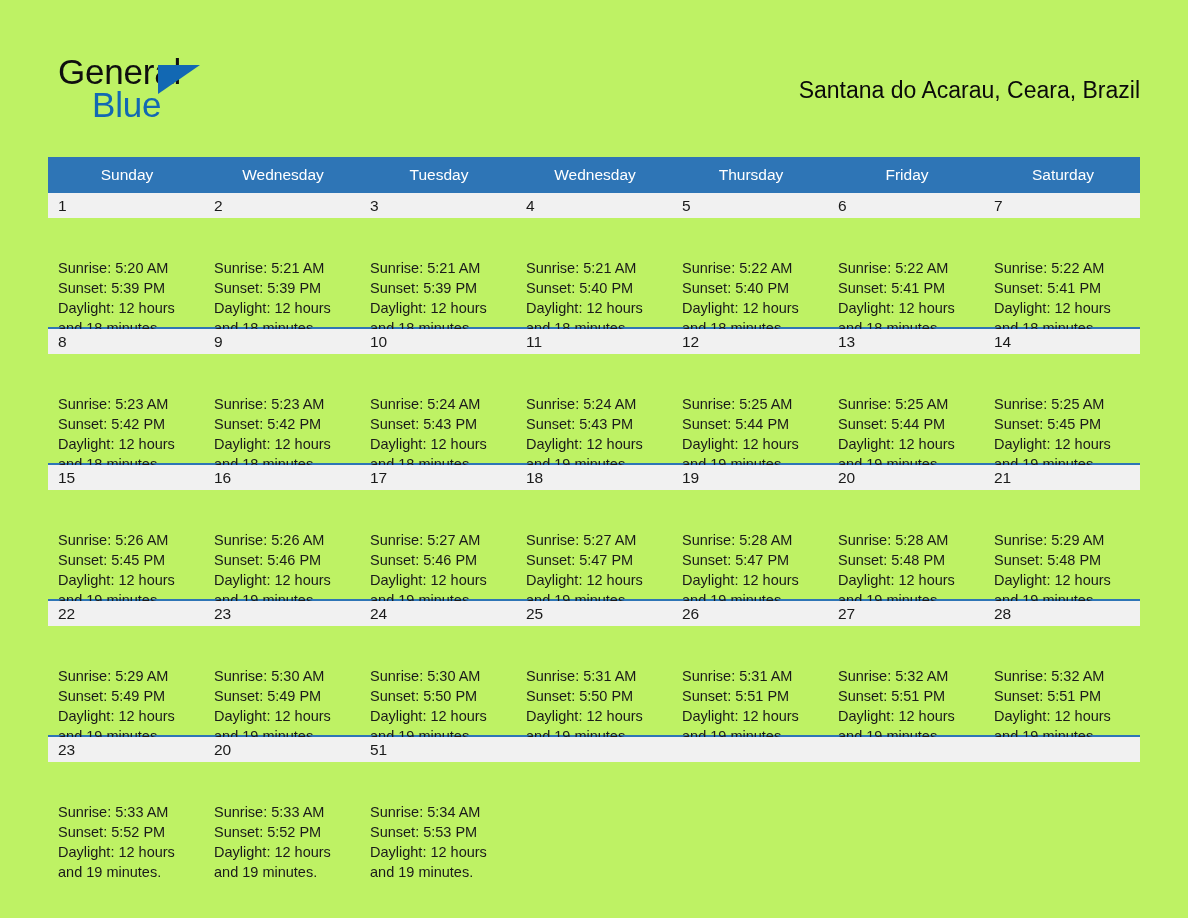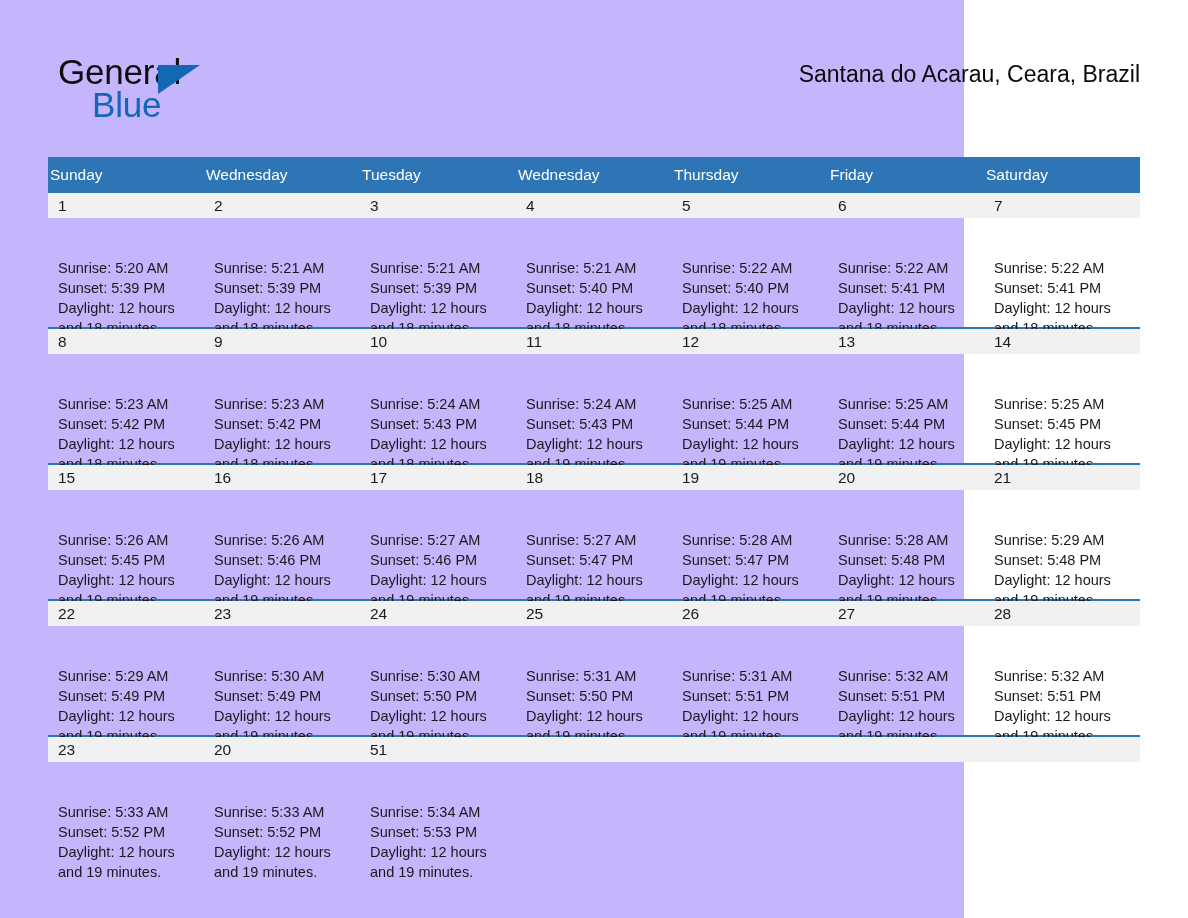--- a/index.html
+++ b/index.html
@@ -5,23 +5,23 @@
   * { box-sizing: border-box; margin: 0; padding: 0; }
   html, body {
     width: 1188px;
     height: 918px;
     background: #ffffff;
     font-family: "Liberation Sans", sans-serif;
     -webkit-font-smoothing: antialiased;
   }
   .page {
     position: relative;
-    width: 964px;
+    width: 1188px;
     height: 918px;
-    background: #c4b5fd;
+    background: #bef264;
   }
 
   
   .header {
     position: absolute;
     left: 0; top: 0;
     width: 1188px;
     height: 150px;
   }
   .logo {
@@ -66,21 +66,21 @@
     text-align: right;
   }
   .cal-title {
     font-size: 45px;
     line-height: 54px;
     font-weight: normal;
     color: #0a0a0a;
     letter-spacing: -0.3px;
   }
   .cal-subtitle {
-    margin-top: 13px;
+    margin-top: 29px;
     font-size: 23px;
     line-height: 28px;
     font-weight: normal;
     color: #0a0a0a;
   }
 
   
   .calendar {
     position: absolute;
     left: 48px;
@@ -89,21 +89,21 @@
     border-collapse: collapse;
     table-layout: fixed;
   }
   .calendar col { width: 156px; }
 
   thead th {
     background: #2e75b6;
     color: #ffffff;
     font-size: 15.5px;
     font-weight: normal;
-    text-align: left;
+    text-align: center;
     padding: 9px 0 9px 2px;
     height: 35px;
     vertical-align: middle;
     border: none;
     margin-top: 16px;
   }
 
   tbody tr.week-row > td {
     vertical-align: top;
     padding: 0;

